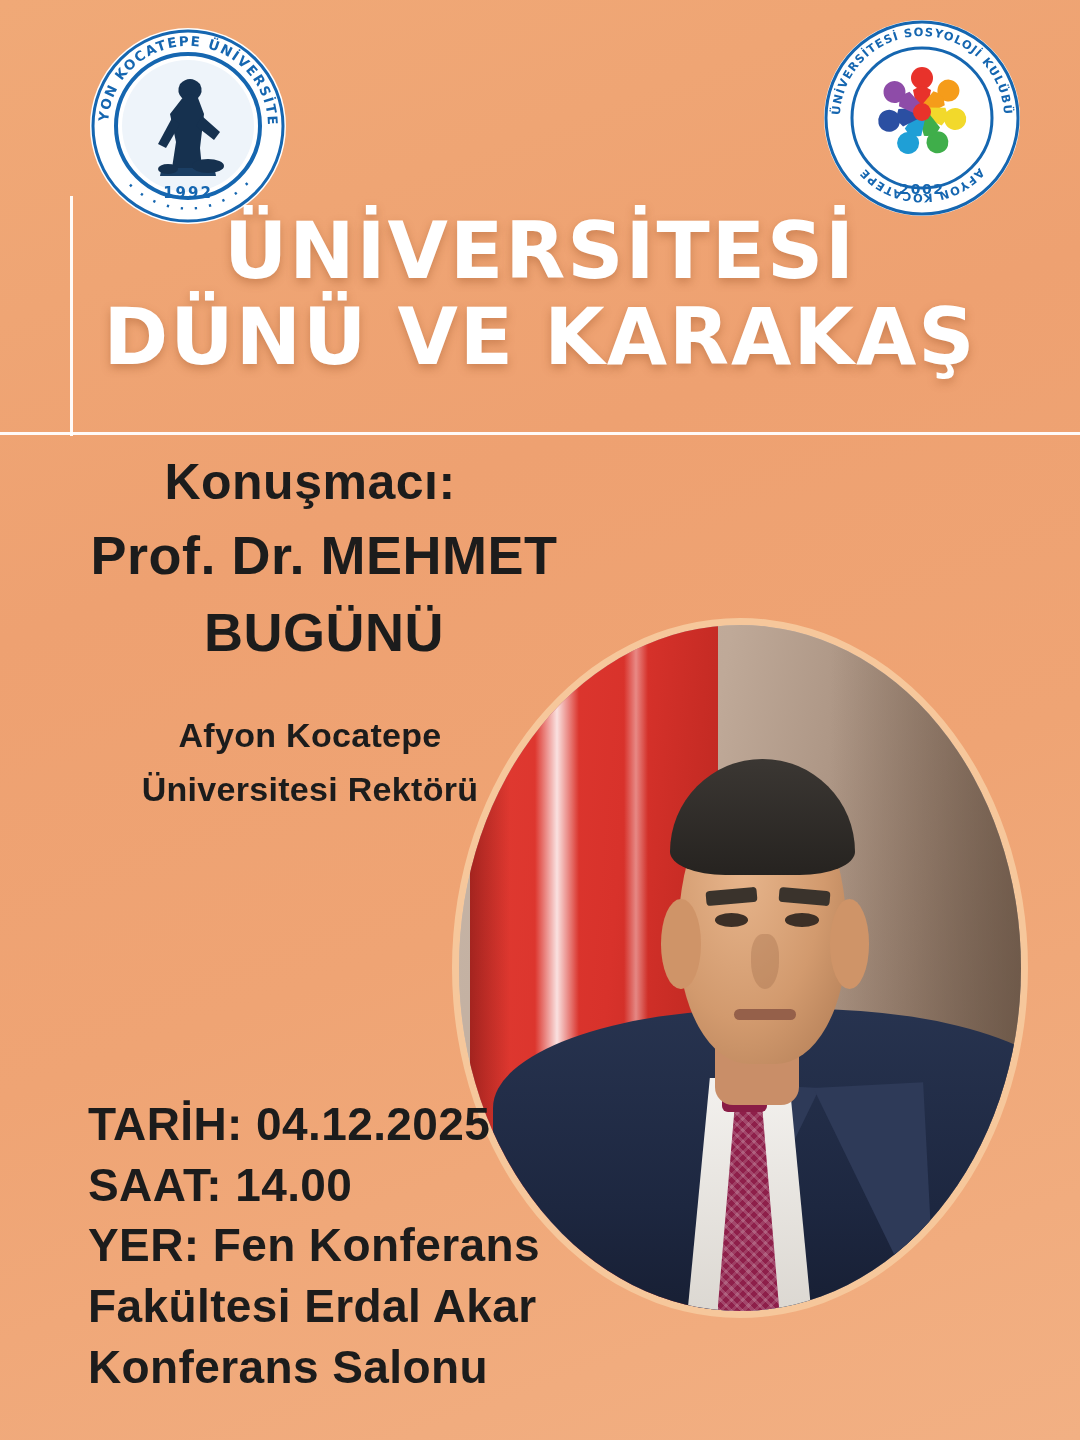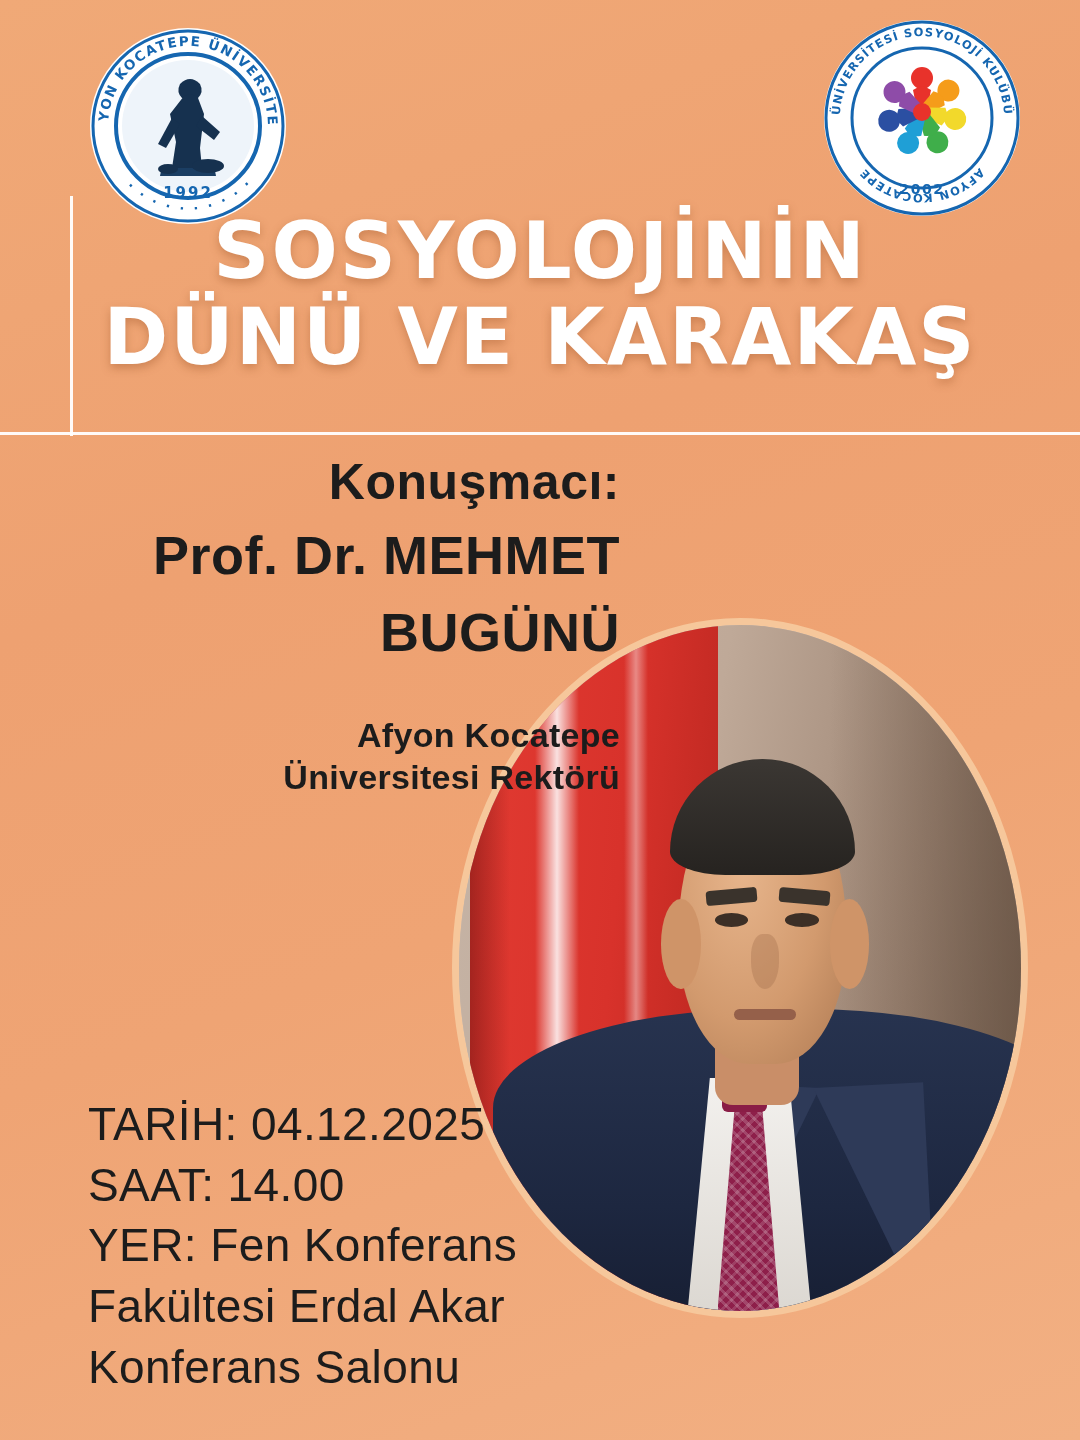--- a/index.html
+++ b/index.html
@@ -88,21 +88,21 @@
     opacity: 0.95;
     z-index: 4;
   }
 
   
   .speaker {
     position: absolute;
     left: 0;
     top: 452px;
     width: 620px;
-    text-align: right;
+    text-align: center;
     z-index: 6;
     color: #1c1c1c;
   }
   .speaker .label {
     font-size: 50px;
     font-weight: bold;
     letter-spacing: 0.5px;
     line-height: 1.2;
   }
   .speaker .name {
@@ -312,21 +312,21 @@
   .details {
     position: absolute;
     left: 88px;
     top: 1094px;
     width: 560px;
     z-index: 7;
     color: #1c1c1c;
   }
   .details .line {
     font-size: 46px;
-    font-weight: normal;
+    font-weight: bold;
     line-height: 1.32;
     letter-spacing: 0.4px;
     white-space: nowrap;
   }
 </style>
 </head>
 <body>
 
 <div class="poster">
 
@@ -409,33 +409,33 @@
               <path d="M-9 -22 q9 -7 18 0 l-4 20 l-10 0 Z"></path>
             </g>
           <circle cx="0" cy="0" r="9" fill="#e8322b"></circle>
         </g>
         <text x="100" y="176" text-anchor="middle" font-family="DejaVu Sans, sans-serif" font-size="14" font-weight="bold" fill="#1566b0" letter-spacing="1.6">2002</text>
       </svg>
     </div>
   </div>
 
   <div class="title-block">
-    <div class="title-line l1">SOSYOLOJİNİN</div>
+    <div class="title-line l1">ÜNİVERSİTESİ</div>
     <div class="title-line l2">DÜNÜ VE KARAKAŞ</div>
   </div>
 
   <div class="rule-v"></div>
   <div class="rule-h"></div>
 
   <div class="speaker">
     <div class="label">Konuşmacı:</div>
     <div class="name">Prof. Dr. MEHMET</div>
     <div class="name">BUGÜNÜ</div>
     <div class="role">Afyon Kocatepe</div>
-    <div class="role" style="margin-top:0">Üniversitesi Rektörü</div>
+    <div class="role" style="margin-top:12px">Üniversitesi Rektörü</div>
   </div>
 
   <div class="portrait-wrap">
     <div class="portrait">
       <div class="bg-wall"></div>
       <div class="flag">
         <div class="shade"></div>
         <div class="fold f1"></div>
         <div class="fold f2"></div>
       </div>

